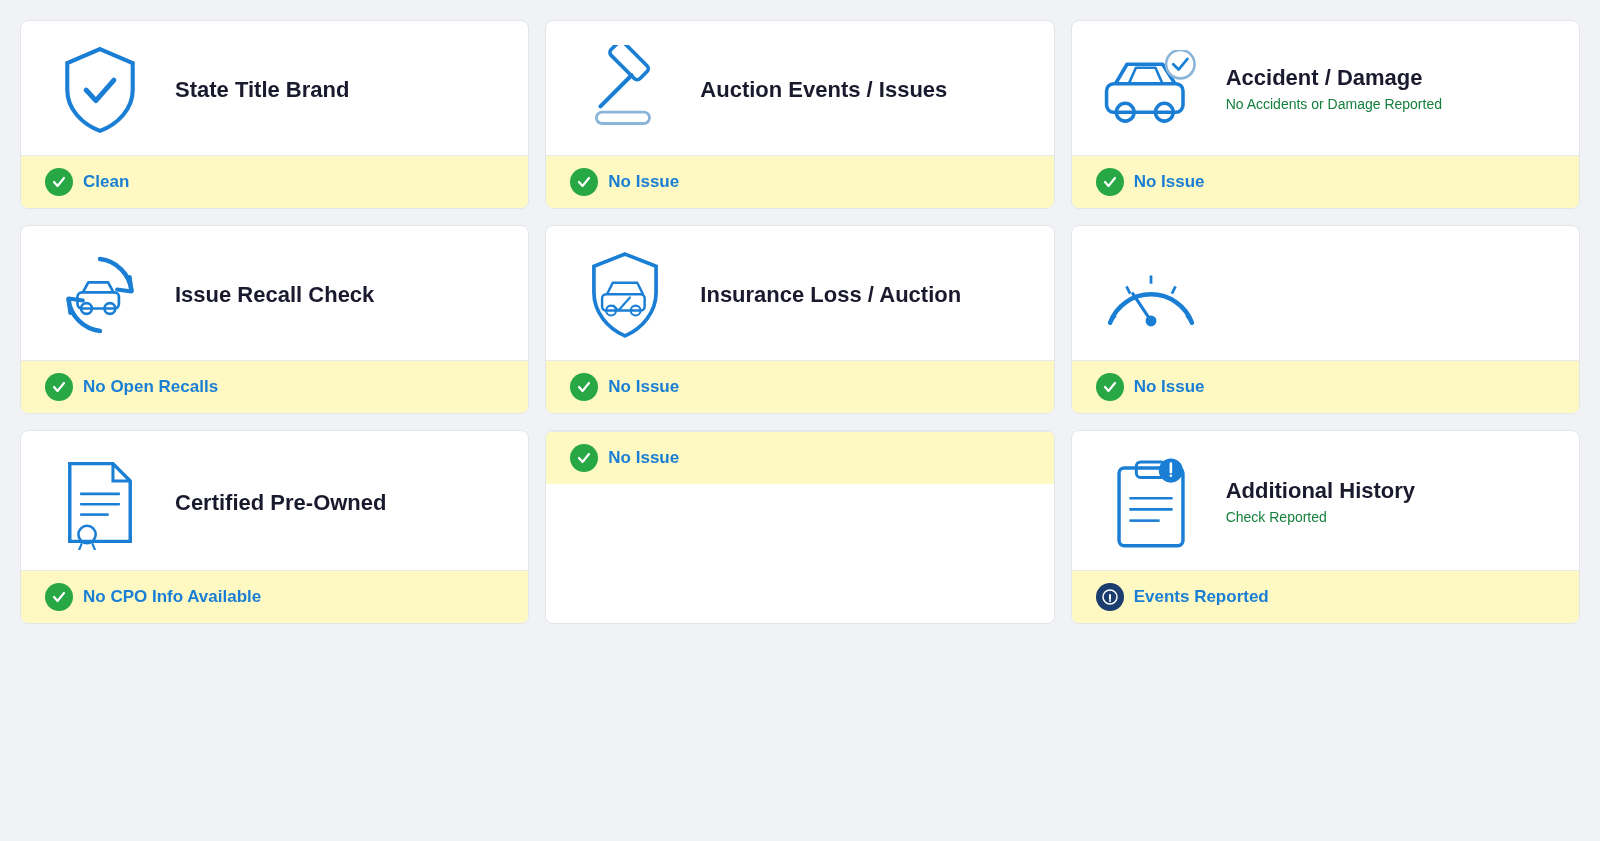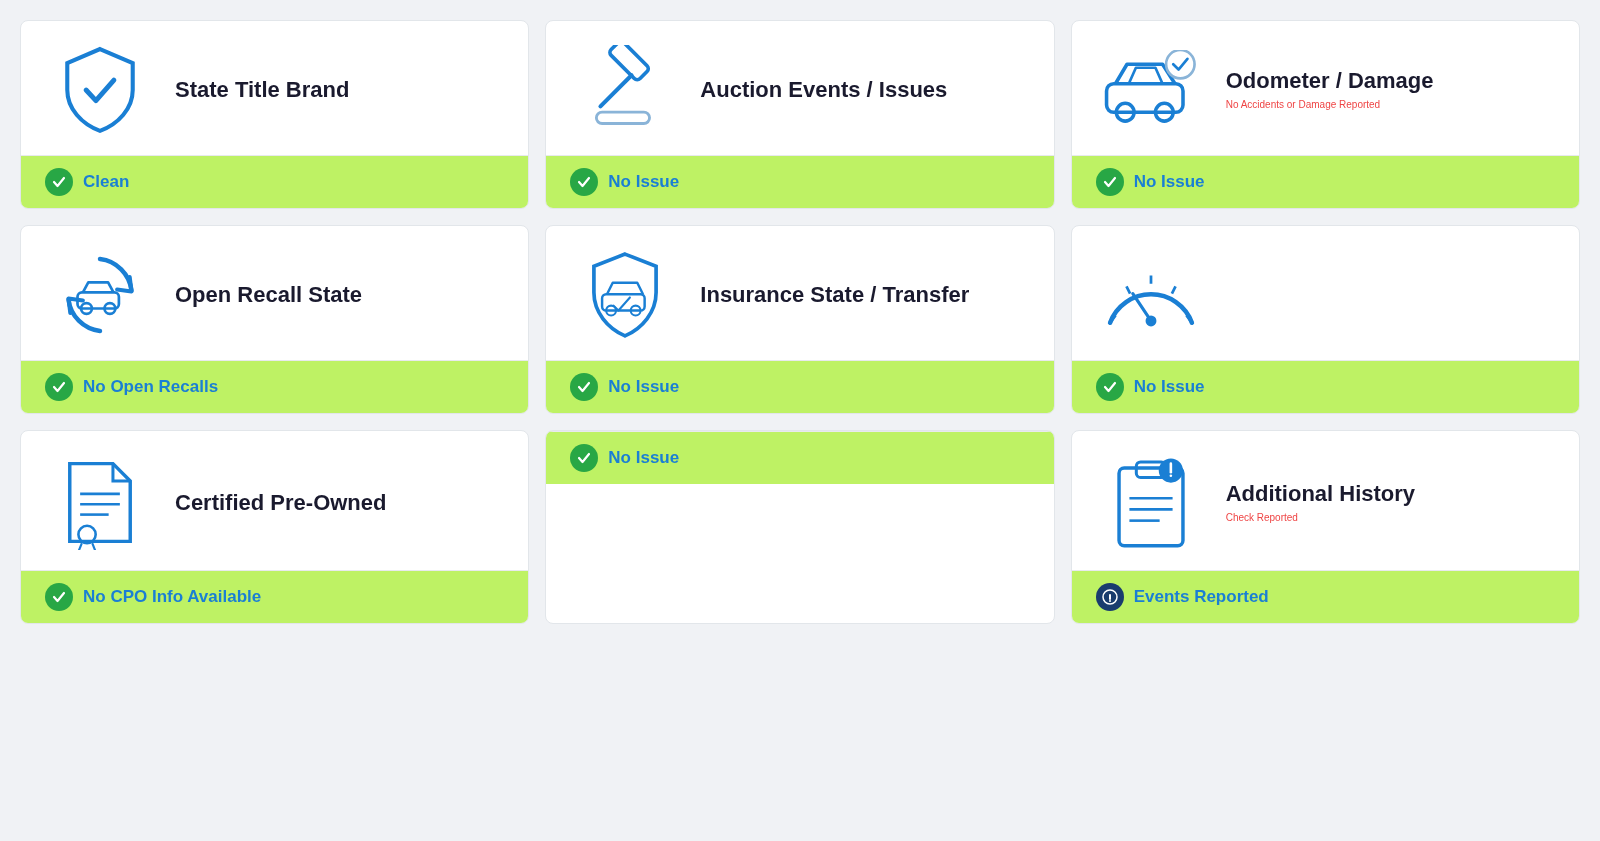--- a/index.html
+++ b/index.html
@@ -42,30 +42,30 @@
       display: flex;
       flex-direction: column;
       gap: 4px;
     }
     .card-title {
       font-size: 22px;
       font-weight: 700;
       color: #1a1a2e;
     }
     .card-subtitle {
-      font-size: 10px;
-      color: #ef4444;
+      font-size: 14px;
+      color: #15803d;
       line-height: 1.4;
     }
     .card-subtitle strong {
       font-weight: 700;
       color: #222;
     }
     .card-footer {
-      background: #bef264;
+      background: #fef9c3;
       border-top: 1px solid #e8eaed;
       padding: 12px 24px;
       display: flex;
       align-items: center;
       gap: 10px;
       text-align: center;
     }
     .status-label {
       font-size: 17px;
       font-weight: 600;
@@ -164,21 +164,21 @@
           <path d="M30 38 L38 20 L60 20 L68 38" stroke="#1a7fd4" stroke-width="3" fill="none" stroke-linejoin="round"></path>
 
           <circle cx="26" cy="70" r="10" stroke="#1a7fd4" stroke-width="4" fill="none"></circle>
           <circle cx="70" cy="70" r="10" stroke="#1a7fd4" stroke-width="4" fill="none"></circle>
 
           <circle cx="88" cy="16" r="16" stroke="#8ab4d8" stroke-width="3" fill="white"></circle>
           <polyline points="80,16 86,22 96,10" stroke="#1a7fd4" stroke-width="3" stroke-linecap="round" stroke-linejoin="round" fill="none"></polyline>
         </svg>
       </div>
       <div class="card-text">
-        <span class="card-title">Odometer / Damage</span>
+        <span class="card-title">Accident / Damage</span>
         <span class="card-subtitle">No Accidents or Damage Reported</span>
       </div>
     </div>
     <div class="card-footer">
       <div class="status-icon-green">
         <svg viewBox="0 0 16 16" fill="none">
             <polyline points="3,8 6.5,12 13,4" stroke="white" stroke-width="2.2" stroke-linecap="round" stroke-linejoin="round"></polyline>
           </svg>
       </div>
       <span class="status-label">No Issue</span>
@@ -195,21 +195,21 @@
           <path d="M55 90 A40 40 0 0 1 20 55" stroke="#1a7fd4" stroke-width="5" stroke-linecap="round" fill="none"></path>
           <polyline points="22,70 20,54 36,56" stroke="#1a7fd4" stroke-width="4.5" stroke-linecap="round" stroke-linejoin="round" fill="none"></polyline>
 
           <rect x="30" y="47" width="46" height="18" rx="5" stroke="#1a7fd4" stroke-width="3" fill="none"></rect>
           <path d="M36 47 L42 36 L64 36 L70 47" stroke="#1a7fd4" stroke-width="3" fill="none" stroke-linejoin="round"></path>
           <circle cx="40" cy="65" r="6" stroke="#1a7fd4" stroke-width="3" fill="none"></circle>
           <circle cx="66" cy="65" r="6" stroke="#1a7fd4" stroke-width="3" fill="none"></circle>
         </svg>
       </div>
       <div class="card-text">
-        <span class="card-title">Open Recall State</span>
+        <span class="card-title">Issue Recall Check</span>
       </div>
     </div>
     <div class="card-footer">
       <div class="status-icon-green">
         <svg viewBox="0 0 16 16" fill="none">
             <polyline points="3,8 6.5,12 13,4" stroke="white" stroke-width="2.2" stroke-linecap="round" stroke-linejoin="round"></polyline>
           </svg>
       </div>
       <span class="status-label">No Open Recalls</span>
     </div>
@@ -222,21 +222,21 @@
           <path d="M50 5 L88 20 L88 52 C88 76 71 96 50 105 C29 96 12 76 12 52 L12 20 Z" stroke="#1a7fd4" stroke-width="4.5" fill="none"></path>
 
           <rect x="22" y="54" width="52" height="20" rx="5" stroke="#1a7fd4" stroke-width="3" fill="none"></rect>
           <path d="M28 54 L35 40 L65 40 L72 54" stroke="#1a7fd4" stroke-width="3" fill="none" stroke-linejoin="round"></path>
           <circle cx="33" cy="74" r="6" stroke="#1a7fd4" stroke-width="2.5" fill="none"></circle>
           <circle cx="63" cy="74" r="6" stroke="#1a7fd4" stroke-width="2.5" fill="none"></circle>
           <polyline points="36,68 42,74 56,58" stroke="#1a7fd4" stroke-width="2.5" stroke-linecap="round" stroke-linejoin="round" fill="none"></polyline>
         </svg>
       </div>
       <div class="card-text">
-        <span class="card-title">Insurance State / Transfer</span>
+        <span class="card-title">Insurance Loss / Auction</span>
       </div>
     </div>
     <div class="card-footer">
       <div class="status-icon-green">
         <svg viewBox="0 0 16 16" fill="none">
             <polyline points="3,8 6.5,12 13,4" stroke="white" stroke-width="2.2" stroke-linecap="round" stroke-linejoin="round"></polyline>
           </svg>
       </div>
       <span class="status-label">No Issue</span>
     </div>

